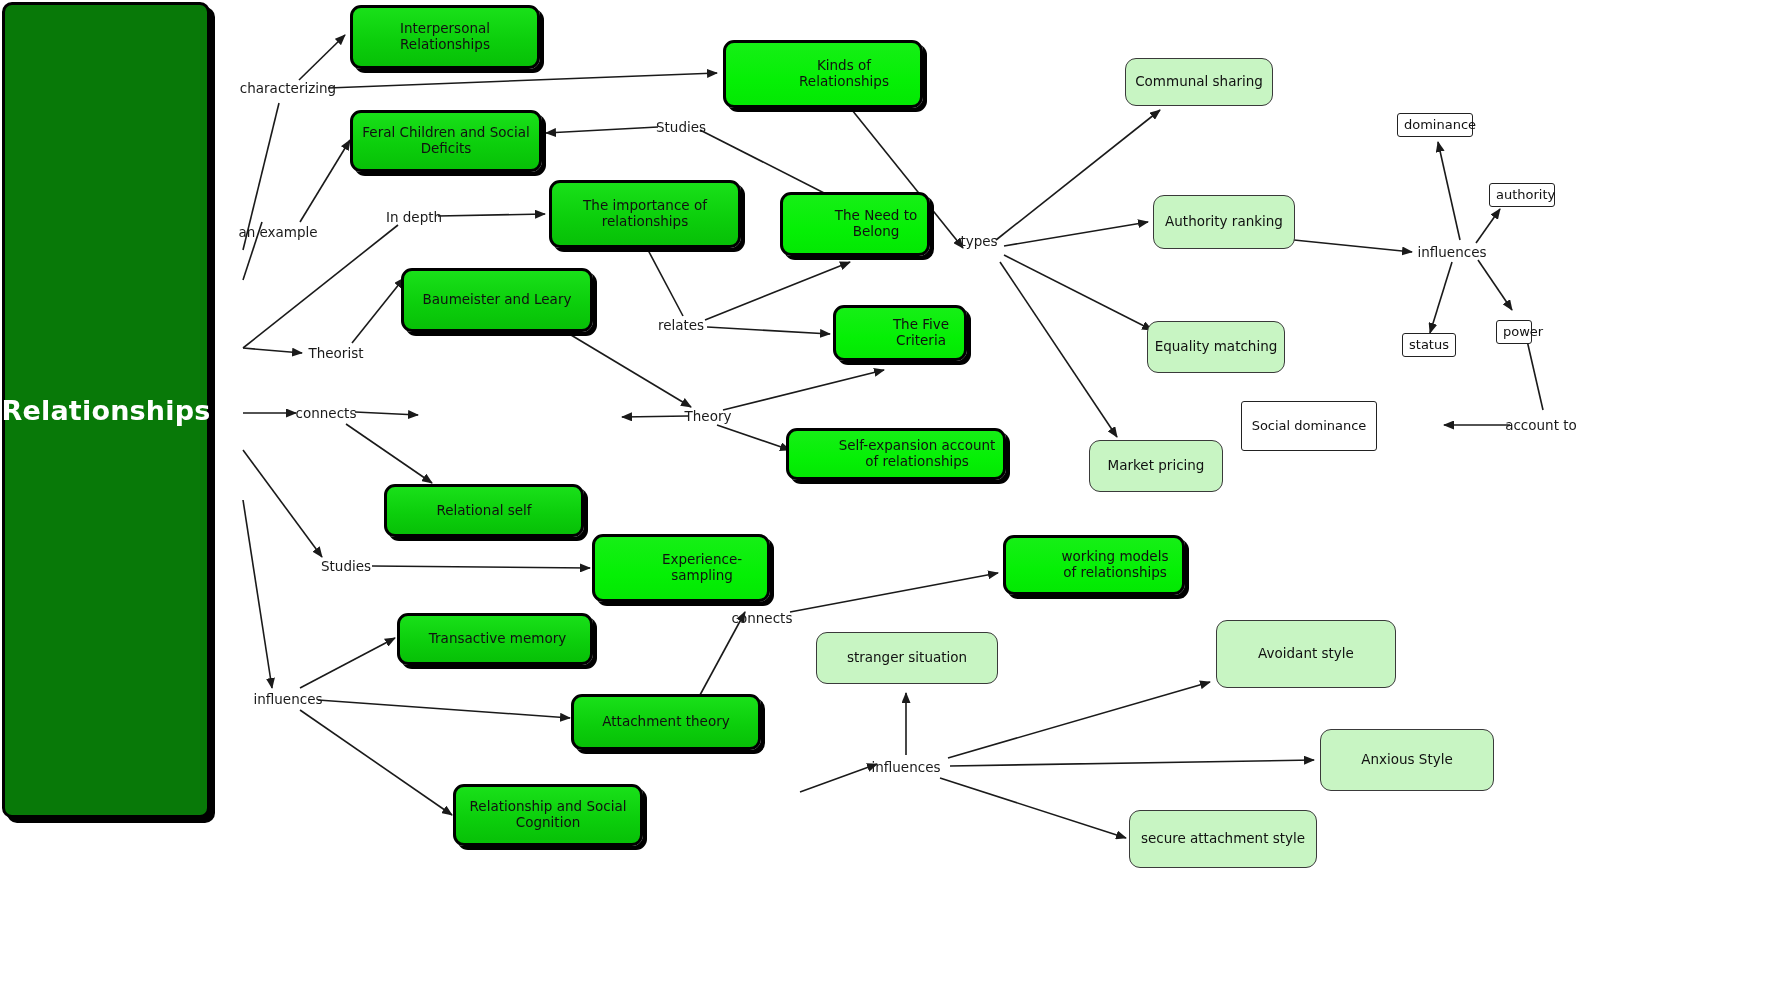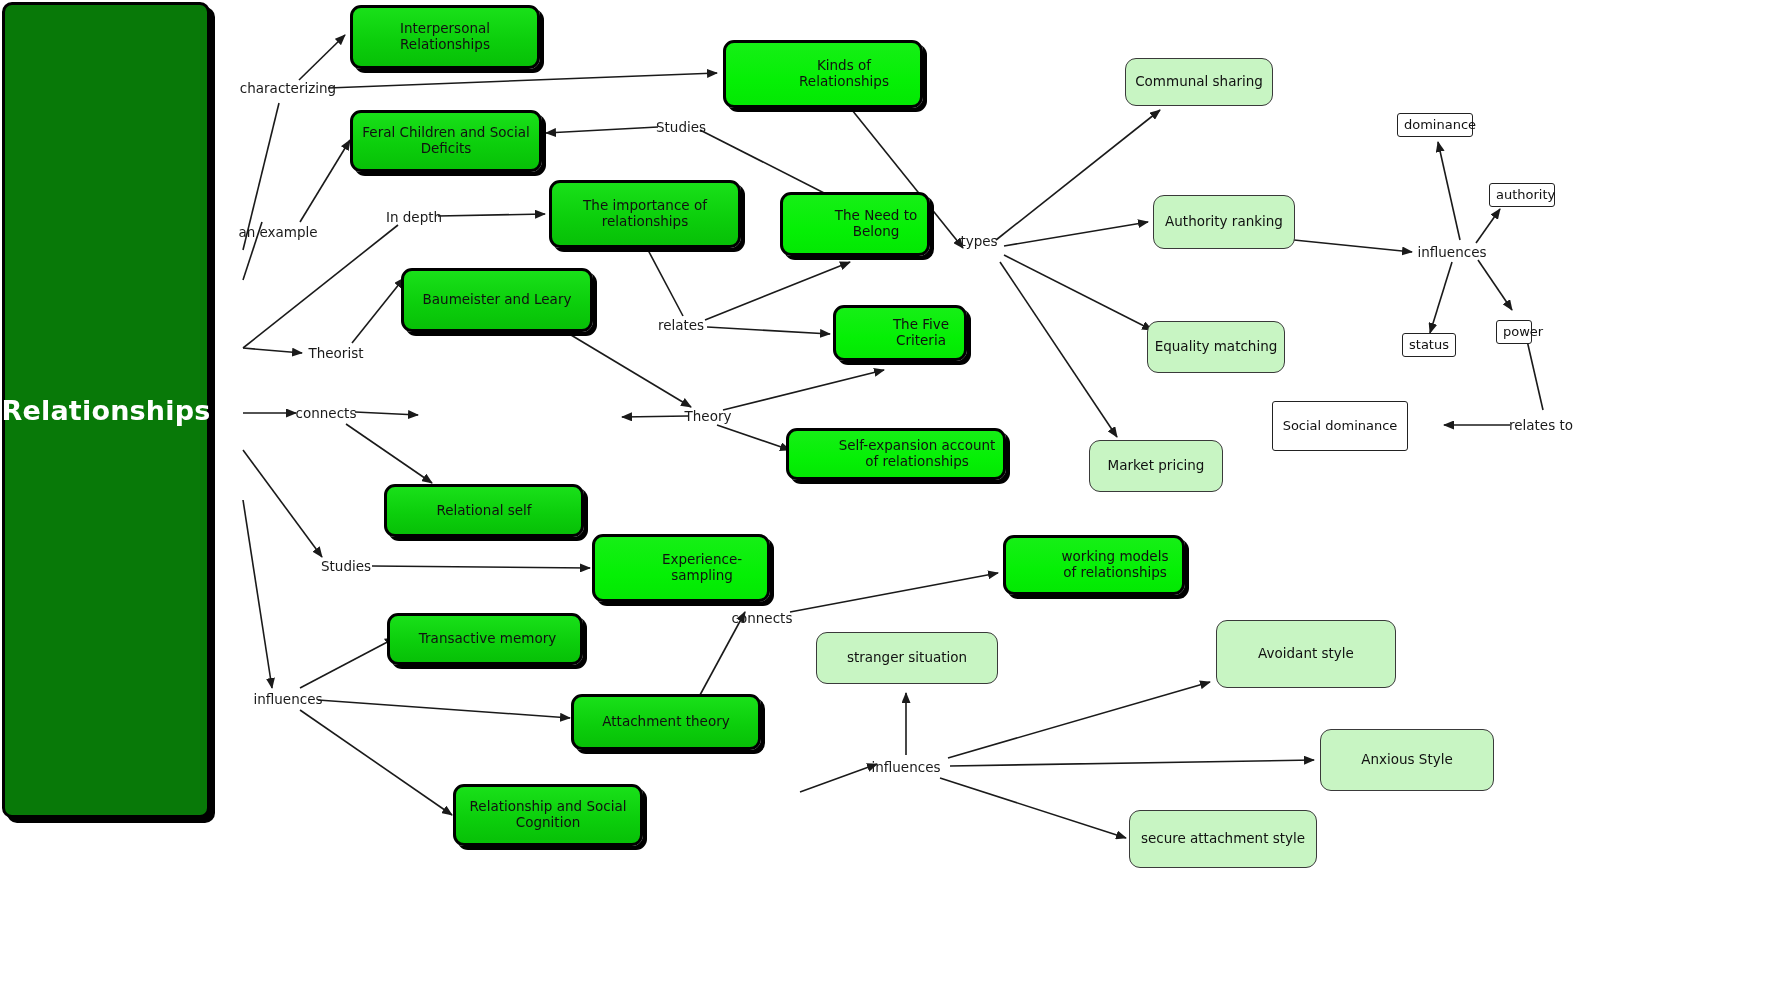--- a/index.html
+++ b/index.html
@@ -247,21 +247,21 @@
   </div>
 
   <div class="node vivid" style="left:786px; top:428px; width:220px; height:52px;">
     <span class="node-label">Self-expansion account of relationships</span>
   </div>
 
   <div class="node vivid" style="left:592px; top:534px; width:178px; height:68px;">
     <span class="node-label">Experience-sampling</span>
   </div>
 
-  <div class="node bright" style="left:387px; top:613px; width:196px; height:52px;padding-left:11px;">
+  <div class="node bright" style="left:397px; top:613px; width:196px; height:52px;padding-left:11px;">
     <span class="node-label">Transactive memory</span>
   </div>
 
   <div class="node bright" style="left:571px; top:694px; width:190px; height:56px;">
     <span class="node-label">Attachment theory</span>
   </div>
 
   <div class="node bright" style="left:453px; top:784px; width:190px; height:62px;">
     <span class="node-label">Relationship and Social Cognition</span>
   </div>
@@ -295,21 +295,21 @@
   </div>
 
   <div class="node pale" style="left:1320px; top:729px; width:174px; height:62px;">
     <span class="node-label">Anxious Style</span>
   </div>
 
   <div class="node pale" style="left:1129px; top:810px; width:188px; height:58px;">
     <span class="node-label">secure attachment style</span>
   </div>
 
-  <div class="node pill" style="left:1272px; top:401px; width:136px; height:50px;">
+  <div class="node pill" style="left:1241px; top:401px; width:136px; height:50px;">
     <span class="node-label">Social dominance</span>
   </div>
 
   <div class="node pill" style="left:1397px; top:113px; width:76px; height:24px;">
     <span class="node-label">dominance</span>
   </div>
 
   <div class="node pill" style="left:1489px; top:183px; width:66px; height:24px;">
     <span class="node-label">authority</span>
   </div>
@@ -372,16 +372,16 @@
 
   <div class="link-label" style="left:906px; top:767px;">
     <span>influences</span>
   </div>
 
   <div class="link-label" style="left:762px; top:618px;">
     <span>connects</span>
   </div>
 
   <div class="link-label" style="left:1541px; top:425px;">
-    <span>relates to</span>
+    <span>account to</span>
   </div>
 
 </div>
 
 </body></html>

